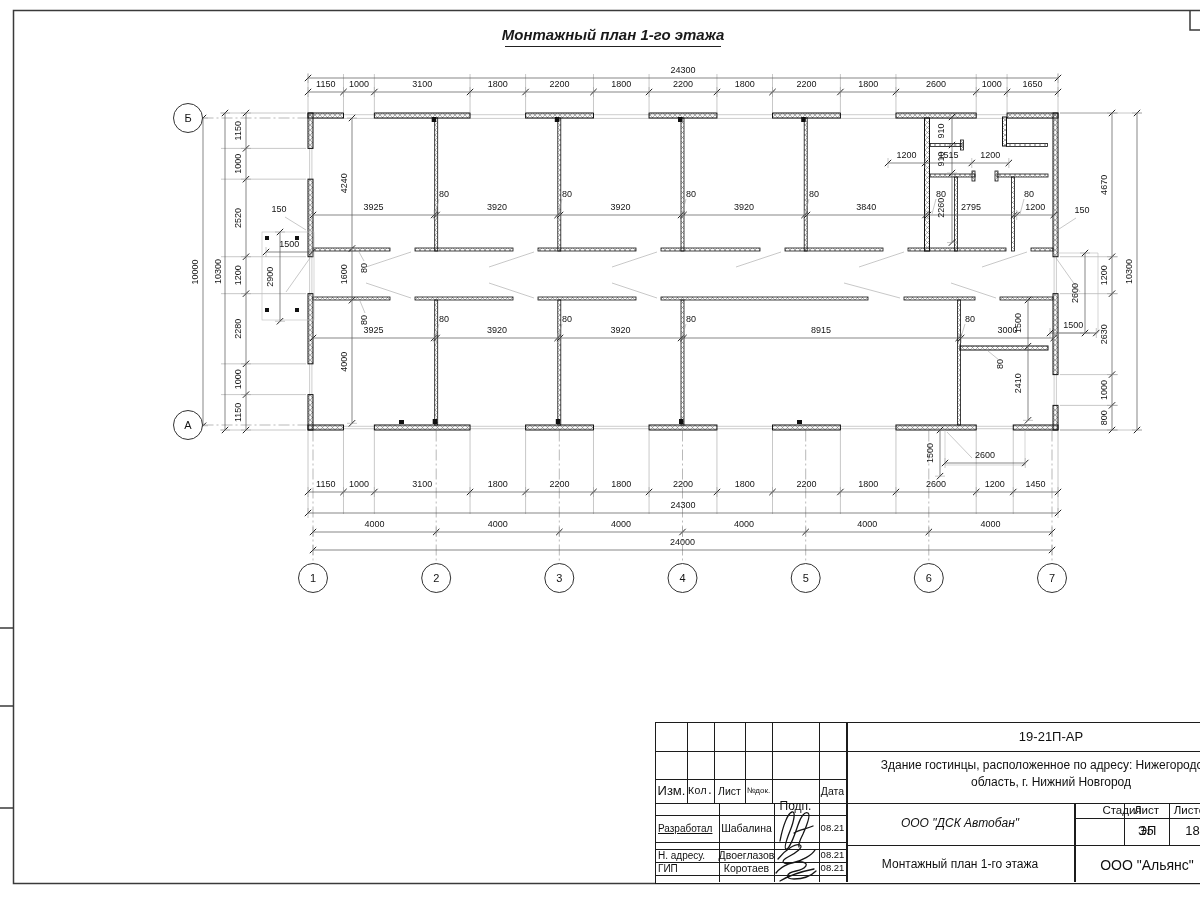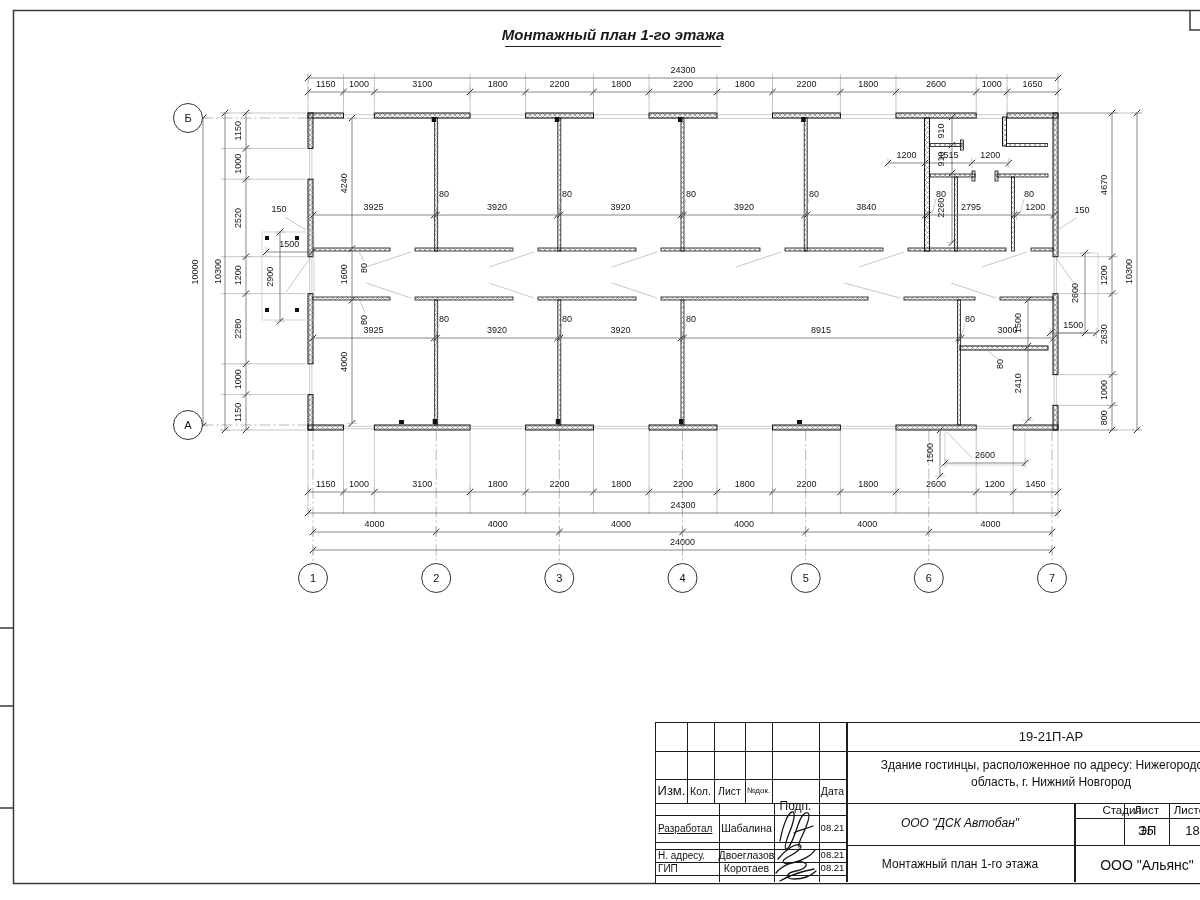--- a/index.html
+++ b/index.html
@@ -582,21 +582,21 @@
   <div class="ln" style="left:116px;top:0;width:1.2px;height:80px;"></div>
   <div class="ln" style="left:163px;top:0;width:1.2px;height:159px;"></div>
   <div class="ln" style="left:63px;top:80px;width:1.2px;height:79px;"></div>
   <div class="ln" style="left:118px;top:80px;width:1.2px;height:79px;"></div>
   <div class="ln" style="left:190px;top:0;width:1.6px;height:159px;"></div>
   <div class="ln" style="left:418px;top:80px;width:1.6px;height:79px;"></div>
   <div class="ln" style="left:468px;top:80px;width:1.2px;height:42px;"></div>
   <div class="ln" style="left:513px;top:80px;width:1.2px;height:42px;"></div>
 
   <div class="tb" style="left:0;top:56px;width:31px;height:24px;font-size:13px;">Изм.</div>
-  <div class="tb" style="left:31px;top:56px;width:27px;height:24px;font-size:10.5px;">Кол.</div>
+  <div class="tb" style="left:31px;top:56px;width:27px;height:24px;font-size:10.5px;font-family:Liberation Mono, monospace;">Кол.</div>
   <div class="tb" style="left:58px;top:56px;width:31px;height:24px;font-size:10.5px;">Лист</div>
   <div class="tb" style="left:89px;top:56px;width:27px;height:24px;font-size:8px;">№док.</div>
   <div class="tb" style="left:116px;top:72px;width:47px;height:24px;font-size:12px;">Подп.</div>
   <div class="tb" style="left:163px;top:56px;width:27px;height:24px;font-size:10.5px;">Дата</div>
 
   <div class="tb" style="left:190px;top:0;width:410px;height:28px;font-size:13px;">19-21П-АР</div>
   <div class="tb" style="left:190px;top:35px;width:410px;height:16px;font-size:12px;white-space:nowrap;">Здание гостинцы, расположенное по адресу: Нижегородская</div>
   <div class="tb" style="left:190px;top:52px;width:410px;height:16px;font-size:12px;white-space:nowrap;">область, г. Нижний Новгород</div>
 
   <div class="tb" style="left:418px;top:80px;width:50px;height:15px;font-size:11.5px;margin-left:23px;">Стадия</div>

